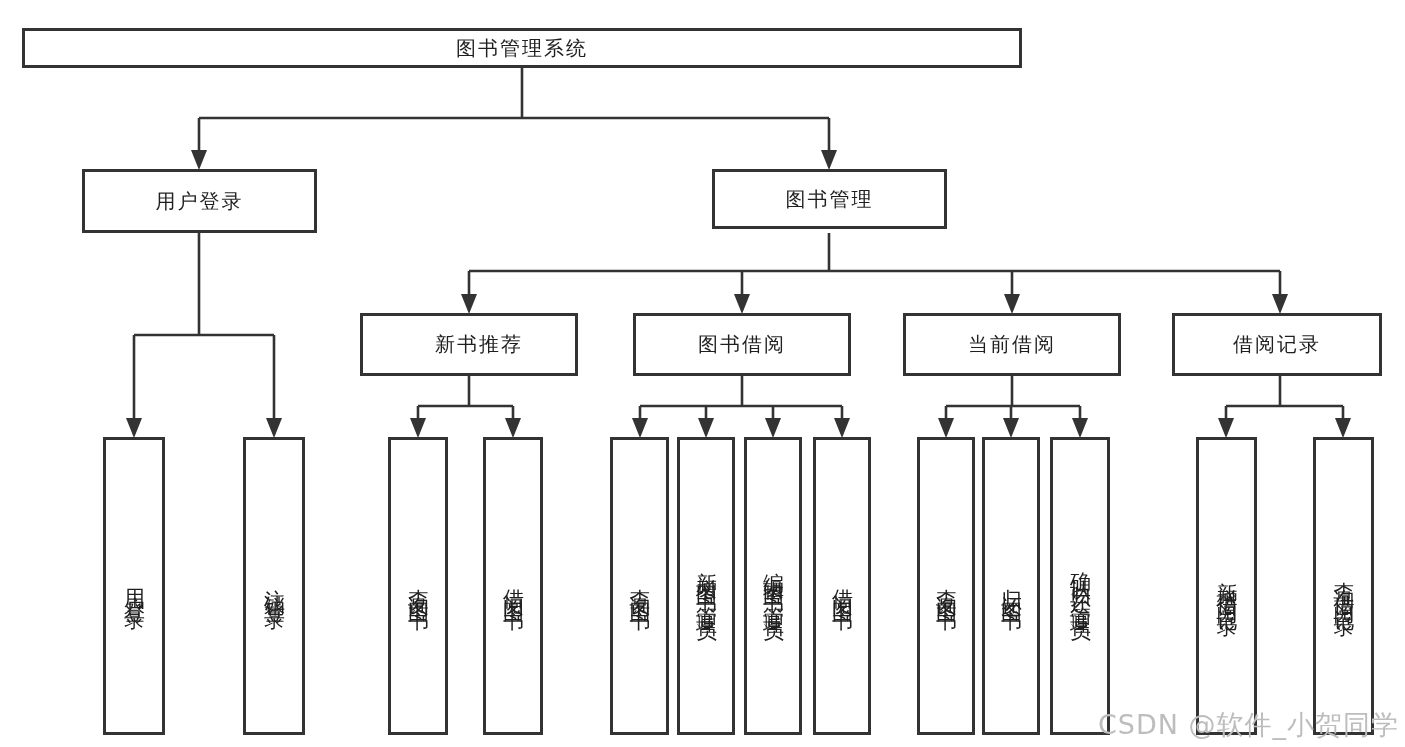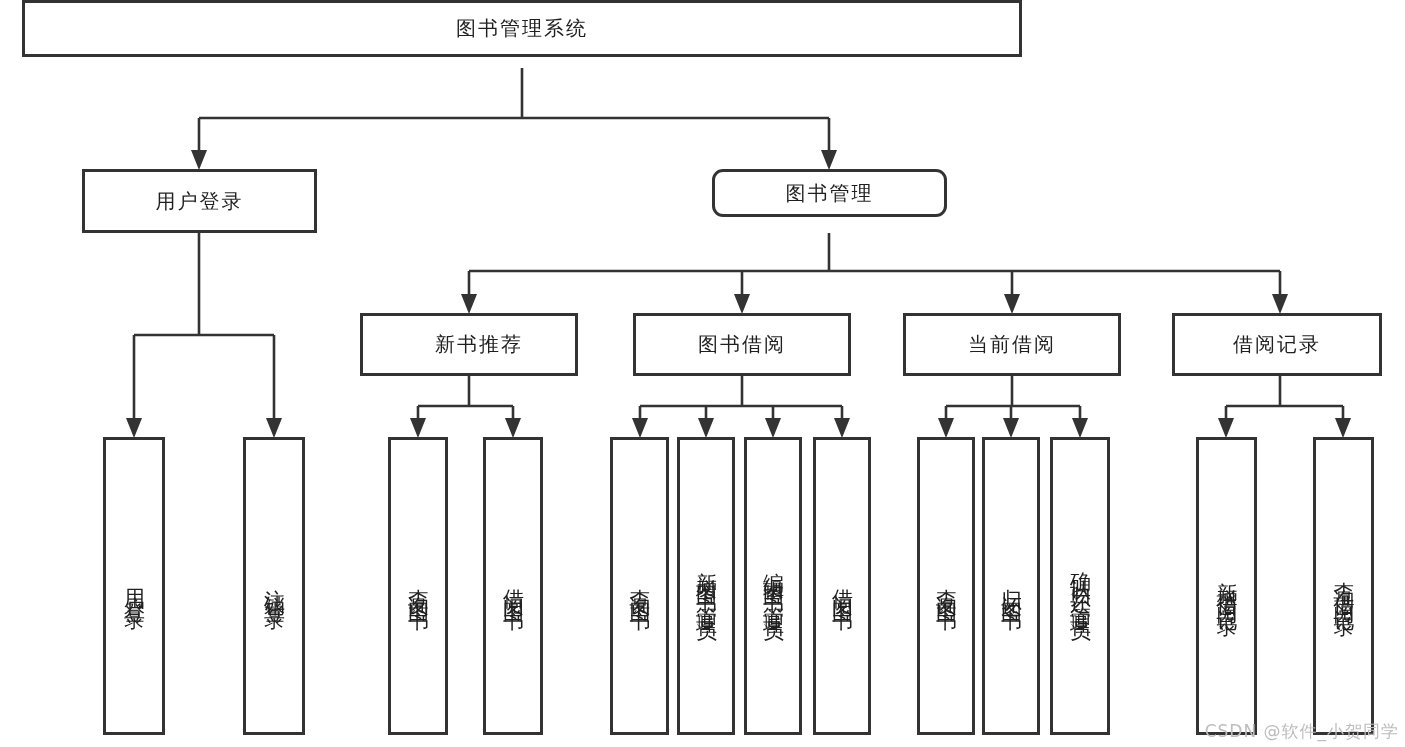--- a/index.html
+++ b/index.html
@@ -24,21 +24,21 @@
   .box.v {
     writing-mode:vertical-rl;
     text-orientation:mixed;
     font-size:21px;
     letter-spacing:7px;
     line-height:1;
   }
   .watermark {
     position:absolute;
     right:6px; bottom:4px;
-    font-size:17px;
+    font-size:27px;
     letter-spacing:1px;
     color:var(--wm,#bdbdbd);
     z-index:5;
     white-space:nowrap;
   }
 </style>
 </head>
 <body>
 
 <div class="stage">
@@ -80,24 +80,24 @@
         <polygon points="1003,418 1019,418 1011,438" fill="#333333"></polygon>
         <path d="M1080 406 V422" fill="none" stroke="#333333" stroke-width="2.6"></path>
         <polygon points="1072,418 1088,418 1080,438" fill="#333333"></polygon>
         <path d="M1226 406 V422" fill="none" stroke="#333333" stroke-width="2.6"></path>
         <polygon points="1218,418 1234,418 1226,438" fill="#333333"></polygon>
         <path d="M1343 406 V422" fill="none" stroke="#333333" stroke-width="2.6"></path>
         <polygon points="1335,418 1351,418 1343,438" fill="#333333"></polygon>
       </g>
   </svg>
 
-  <div class="box h" style="left:22px; top:0; width:1000px; height:57px;">图书管理系统</div>
+  <div class="box h" style="left:22px; top:28px; width:1000px; height:40px;">图书管理系统</div>
 
   <div class="box h" style="left:82px; top:169px; width:235px; height:64px;">用户登录</div>
-  <div class="box h" style="left:712px; top:169px; width:235px; height:48px;border-radius:11px;">图书管理</div>
+  <div class="box h" style="left:712px; top:169px; width:235px; height:60px;">图书管理</div>
 
   <div class="box h" style="left:360px; top:313px; width:218px; height:63px;padding-left:20px;">新书推荐</div>
   <div class="box h" style="left:903px; top:313px; width:218px; height:63px;">当前借阅</div>
   <div class="box h" style="left:633px; top:313px; width:218px; height:63px;">图书借阅</div>
   <div class="box h" style="left:1172px; top:313px; width:210px; height:63px;">借阅记录</div>
 
   <div class="box v" style="left:103px; top:437px; width:62px; height:298px;">用户登录</div>
   <div class="box v" style="left:243px; top:437px; width:62px; height:298px;">注销登录</div>
 
   <div class="box v" style="left:388px; top:437px; width:60px; height:298px;">查询图书</div>

